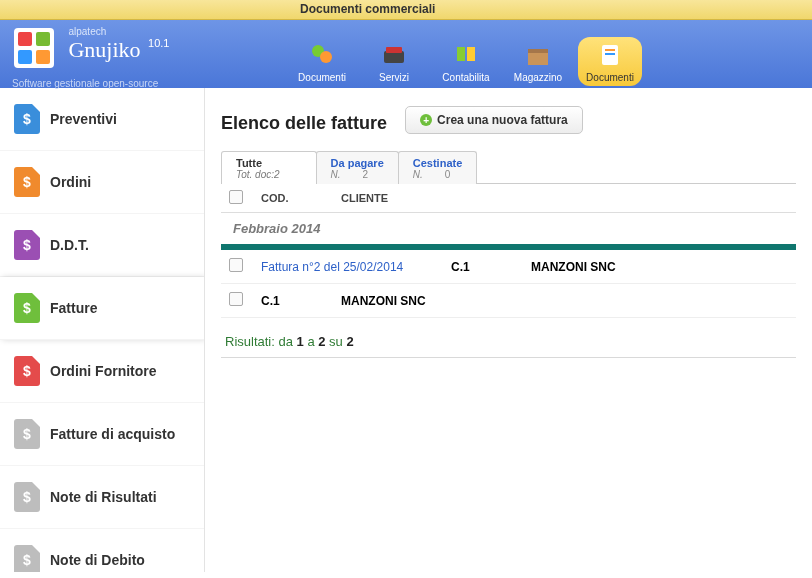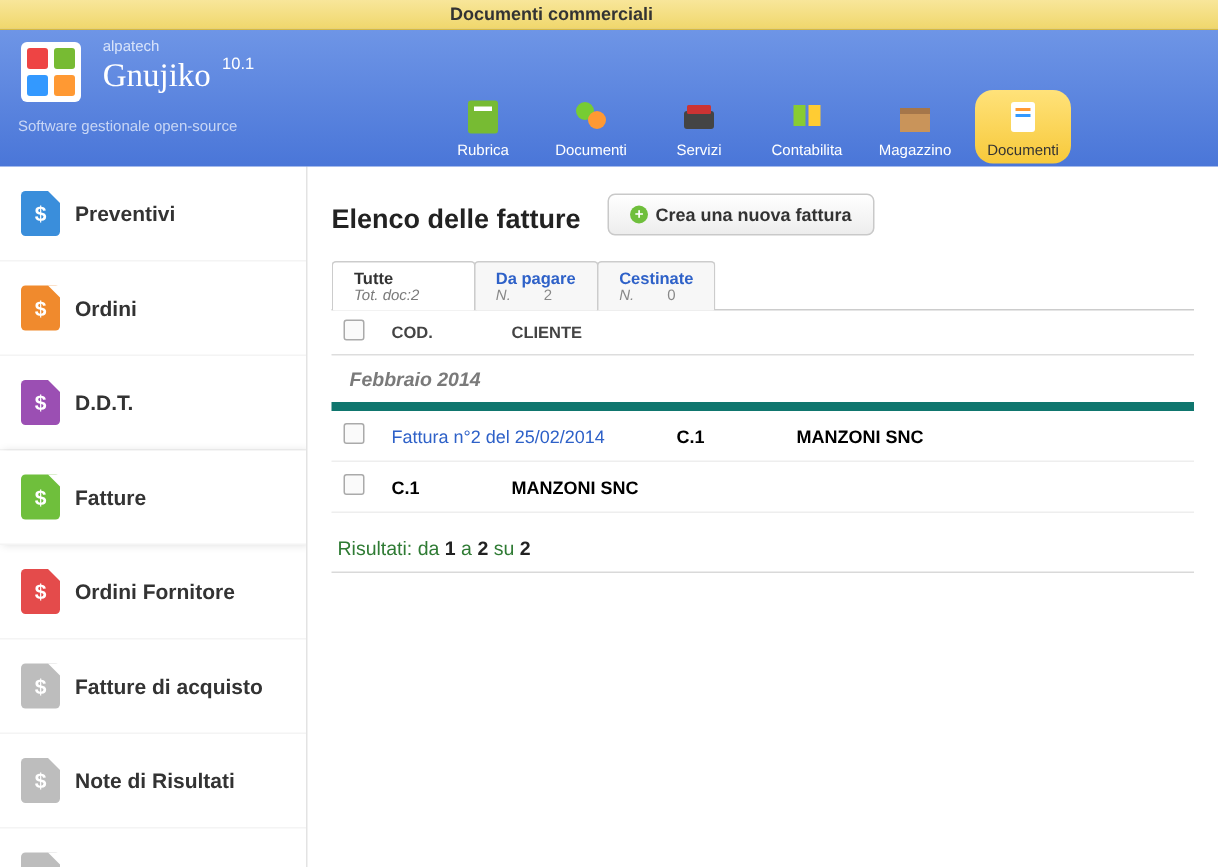--- a/index.html
+++ b/index.html
@@ -1,18 +1,18 @@
 <!DOCTYPE html>
 <html><head>
 <meta charset="utf-8">
 <style>
 *{margin:0;padding:0;box-sizing:border-box;font-family:Arial,Helvetica,sans-serif}
 body{width:812px;height:578px;background:#fff;overflow:hidden}
 .top-strip{height:20px;background:linear-gradient(#f8e69a,#f0d76c);border-bottom:1px solid #d4b843;padding:2px 0 0 300px;font-size:12px;color:#333;font-weight:bold}
-.header{height:91px;background:linear-gradient(#6e95e6,#4a76d8);position:relative;display:flex}
+.header{height:68px;background:linear-gradient(#6e95e6,#4a76d8);position:relative;display:flex}
 .logo-area{width:270px;padding:6px 12px;color:#fff}
 .logo-box{display:inline-block;vertical-align:top;margin-right:8px}
 .logo-svg{width:44px;height:44px}
 .brand-text{display:inline-block;vertical-align:top}
 .brand-company{font-size:10px;color:#d9e4fa}
 .brand-name{font-size:22px;color:#fff;font-family:Georgia,serif}
 .brand-ver{font-size:11px;vertical-align:top;margin-left:3px}
 .brand-sub{font-size:10px;color:#c8d6f5;margin-top:4px}
 .topnav{flex:1;display:flex;align-items:flex-end;padding-bottom:2px;gap:8px;justify-content:flex-start;padding-left:20px}
 .topnav-item{display:flex;flex-direction:column;align-items:center;font-size:10px;color:#fff;cursor:pointer;padding:4px 6px 3px;border-radius:12px;min-width:64px}
@@ -76,29 +76,20 @@
         <span class="brand-name">Gnujiko</span>
         <span class="brand-ver">10.1</span>
       </div>
     </span>
     <div class="brand-sub">Software gestionale open-source</div>
   </div>
   <div class="topnav" id="topnav">
       <div class="topnav-item">
         <div class="topnav-ico">
           <svg width="28" height="28" viewBox="0 0 28 28">
-            <rect x="4" y="3" width="20" height="22" rx="2" fill="#7b3"></rect>
-            <rect x="8" y="7" width="12" height="3" fill="#fff"></rect>
-          </svg>
-        </div>
-        <span>Rubrica</span>
-      </div>
-      <div class="topnav-item">
-        <div class="topnav-ico">
-          <svg width="28" height="28" viewBox="0 0 28 28">
             <circle cx="10" cy="10" r="6" fill="#7c3"></circle>
             <circle cx="18" cy="16" r="6" fill="#f93"></circle>
           </svg>
         </div>
         <span>Documenti</span>
       </div>
       <div class="topnav-item">
         <div class="topnav-ico">
           <svg width="28" height="28" viewBox="0 0 28 28">
             <rect x="4" y="10" width="20" height="12" rx="2" fill="#444"></rect>

